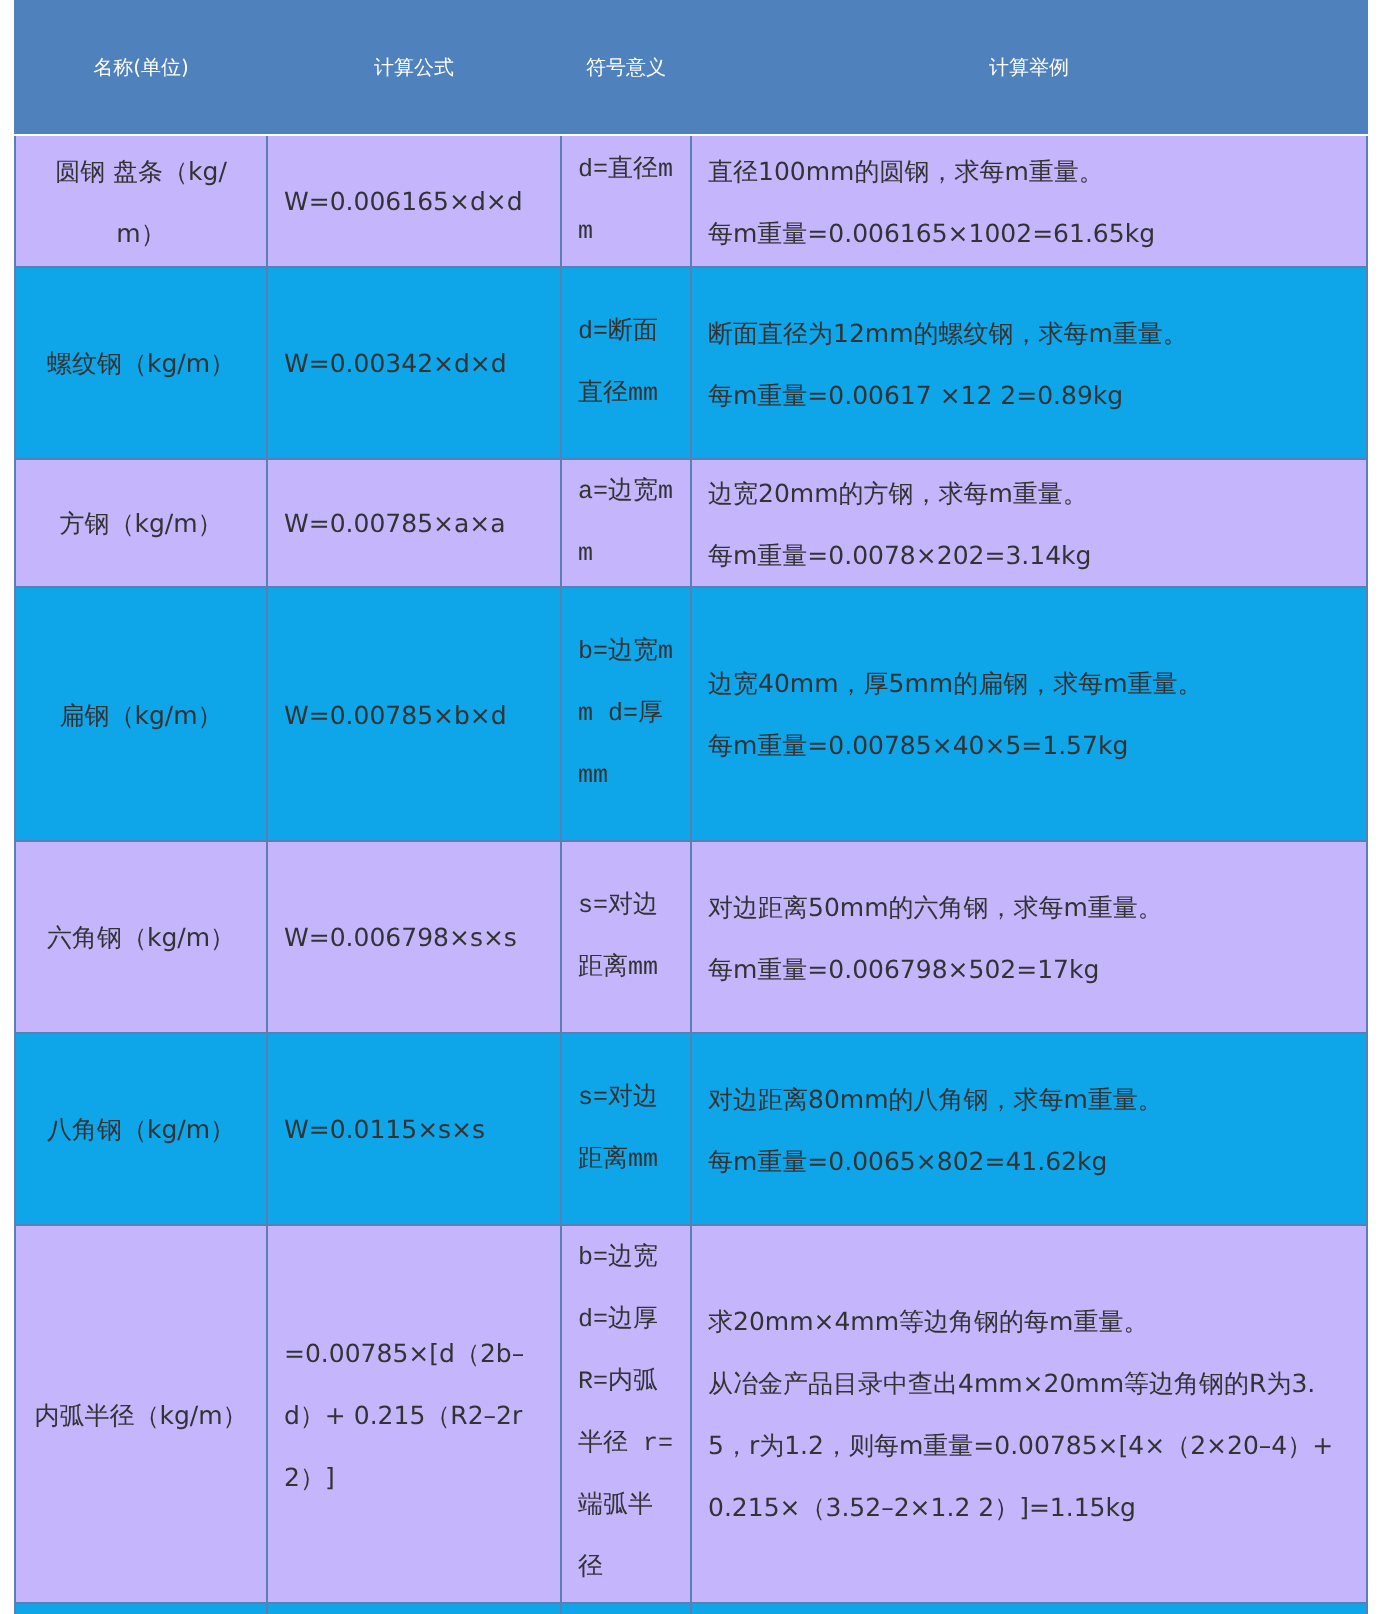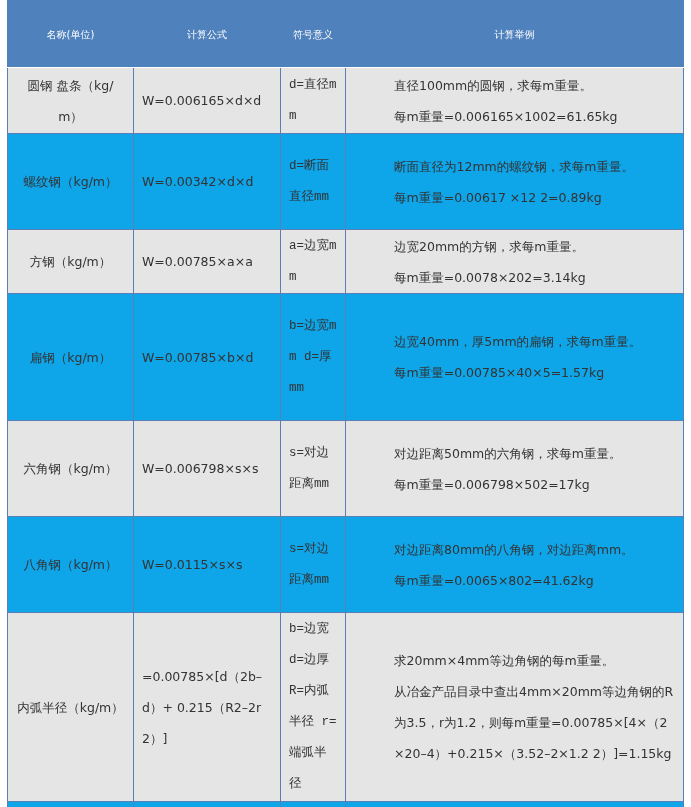--- a/index.html
+++ b/index.html
@@ -1,25 +1,25 @@
 <!DOCTYPE html>
 <html><head>
 <meta charset="utf-8">
 <style>
   html, body { margin: 0; padding: 0; background: #ffffff; }
   body { width: 691px; height: 807px; overflow: hidden; position: relative; font-family: "DejaVu Sans", "Liberation Sans", sans-serif; }
   table.steel { position: absolute; left: 7px; top: 0; width: 677px; border-collapse: collapse; table-layout: fixed; font-size: 12.5px; color: #333; }
   table.steel td, table.steel th { border: 1px solid #5a7fb4; padding: 0 8px; vertical-align: middle; line-height: 31px; word-break: break-all; }
   table.steel th { background: #4f81bd; color: #ffffff; font-weight: normal; text-align: center; height: 66px; border-color: #4f81bd; border-bottom: 1px solid #ffffff; font-size: 10px; }
-  tr.shade td { background: #e5e5e5; }
+  tr.shade td { background: #c4b5fd; }
   tr.plain td { background: #0ea5e9; }
   td.c-name { text-align: center; }
   td.c-name.center { text-align: center; }
   td.c-sym { padding: 0 6px; font-family: Liberation Mono, monospace; }
-  td.c-ex div { line-height: 31px; margin-left: 40px; }
+  td.c-ex div { line-height: 31px; }
   .col1 { width: 126px; }
   .col2 { width: 147px; }
   .col3 { width: 65px; }
   .col4 { width: auto; }
 </style>
 </head>
 <body>
 
 <table class="steel">
   <colgroup>
@@ -80,21 +80,21 @@
       <td class="c-ex">
         <div>对边距离50mm的六角钢，求每m重量。</div>
         <div>每m重量=0.006798×502=17kg</div>
       </td>
     </tr>
     <tr class="plain" style="height:96px">
       <td class="c-name">八角钢（kg/m）</td>
       <td class="c-formula">W=0.0115×s×s</td>
       <td class="c-sym">s=对边距离mm</td>
       <td class="c-ex">
-        <div>对边距离80mm的八角钢，对边距离mm。</div>
+        <div>对边距离80mm的八角钢，求每m重量。</div>
         <div>每m重量=0.0065×802=41.62kg</div>
       </td>
     </tr>
     <tr class="shade" style="height:189px">
       <td class="c-name">内弧半径（kg/m）</td>
       <td class="c-formula">=0.00785×[d（2b–d）+ 0.215（R2–2r2）]</td>
       <td class="c-sym">b=边宽 d=边厚 R=内弧半径 r=端弧半径</td>
       <td class="c-ex">
         <div>求20mm×4mm等边角钢的每m重量。</div>
         <div>从冶金产品目录中查出4mm×20mm等边角钢的R为3.5，r为1.2，则每m重量=0.00785×[4×（2×20–4）+0.215×（3.52–2×1.2 2）]=1.15kg</div>

